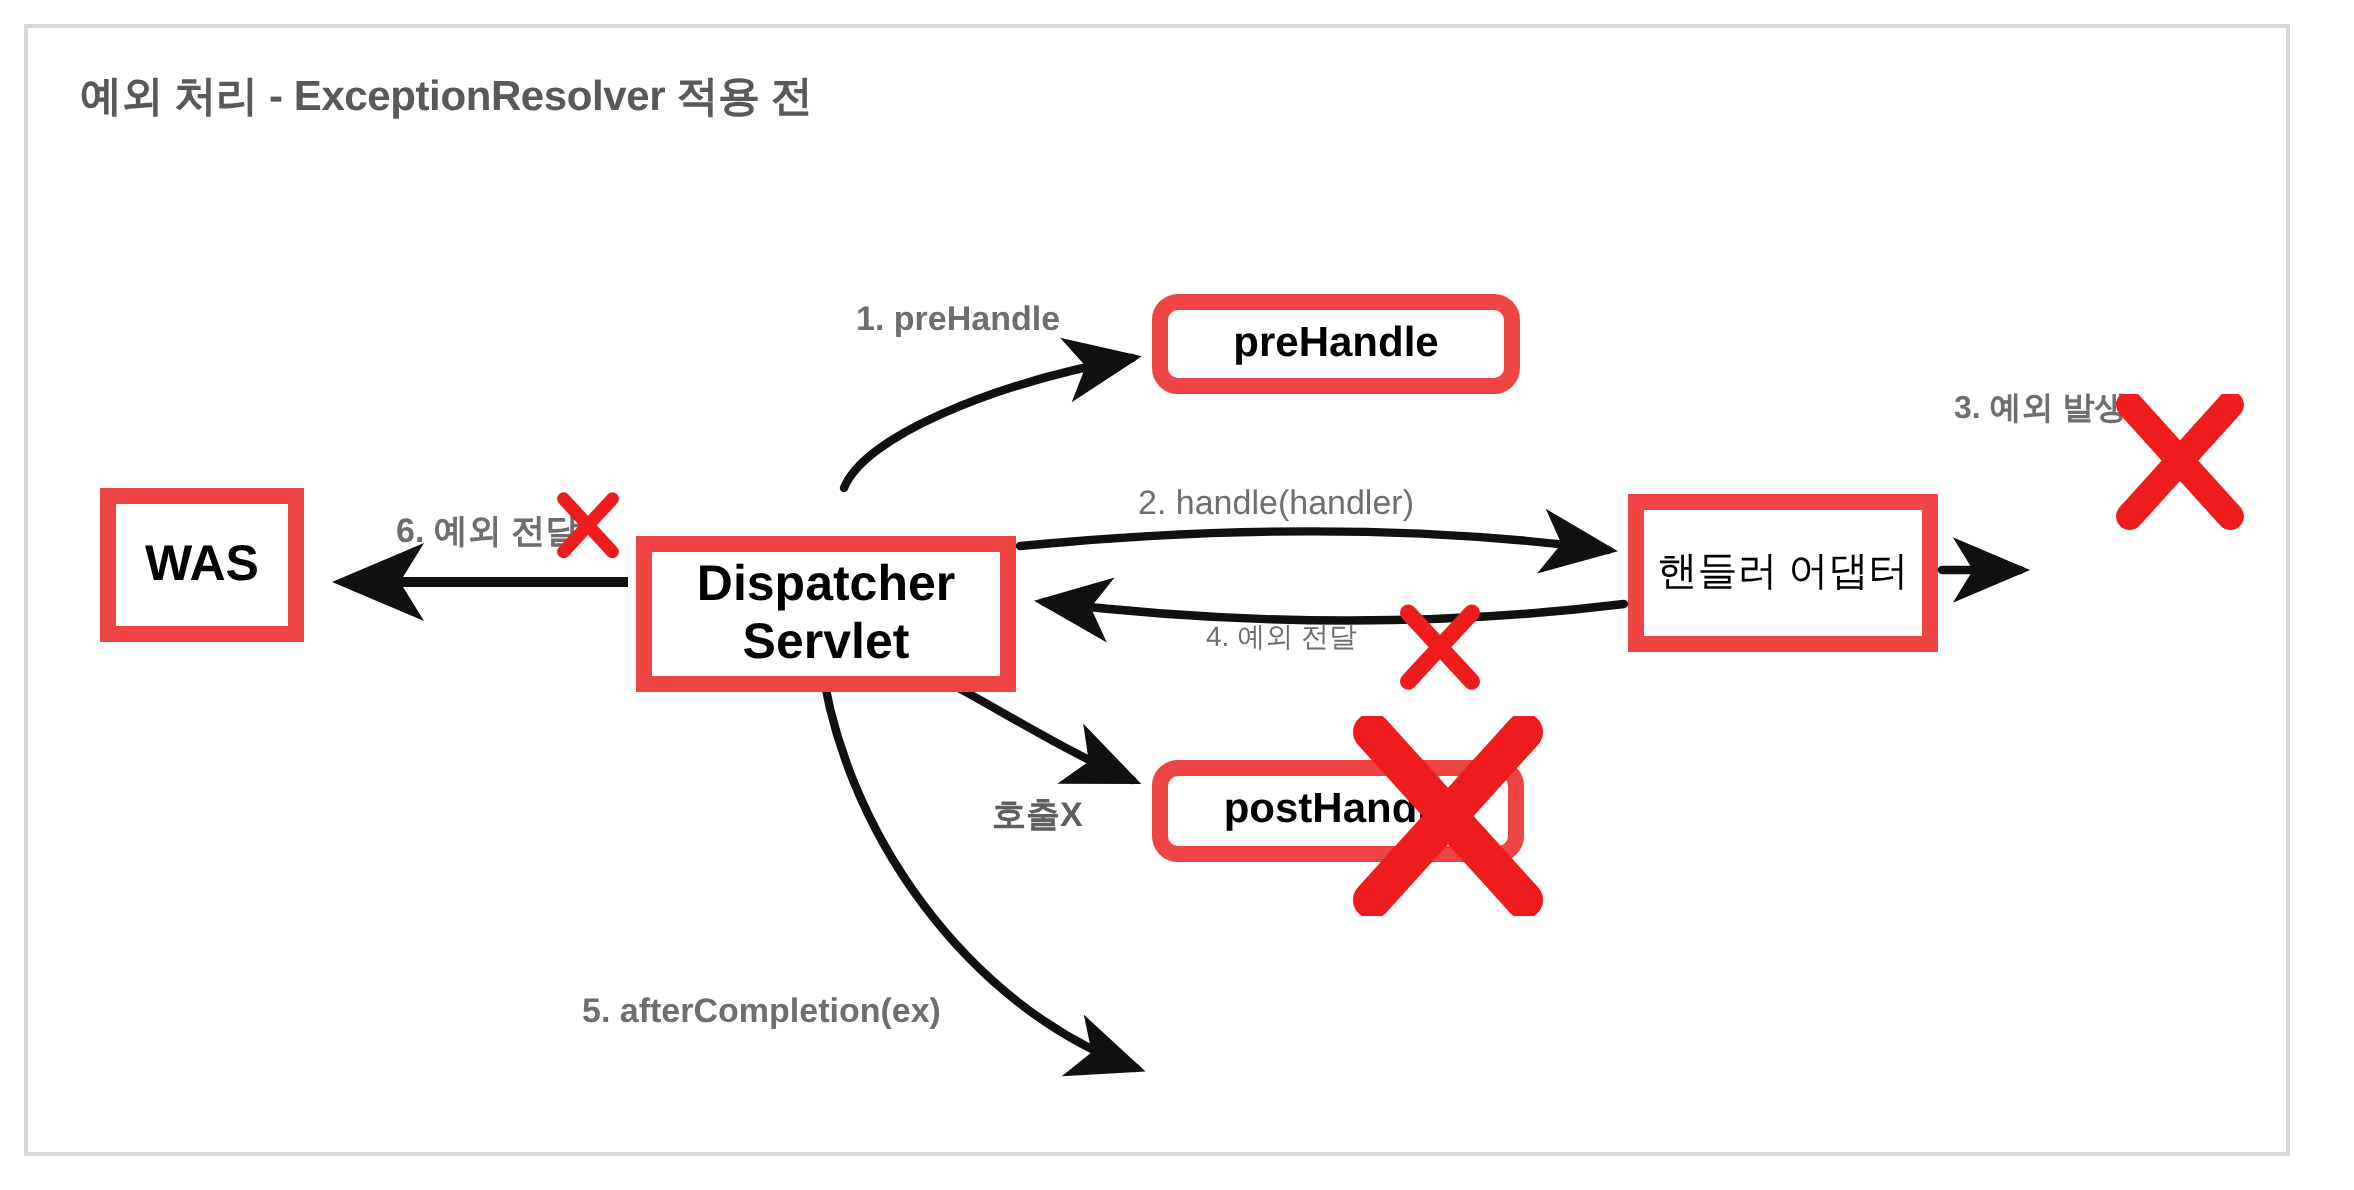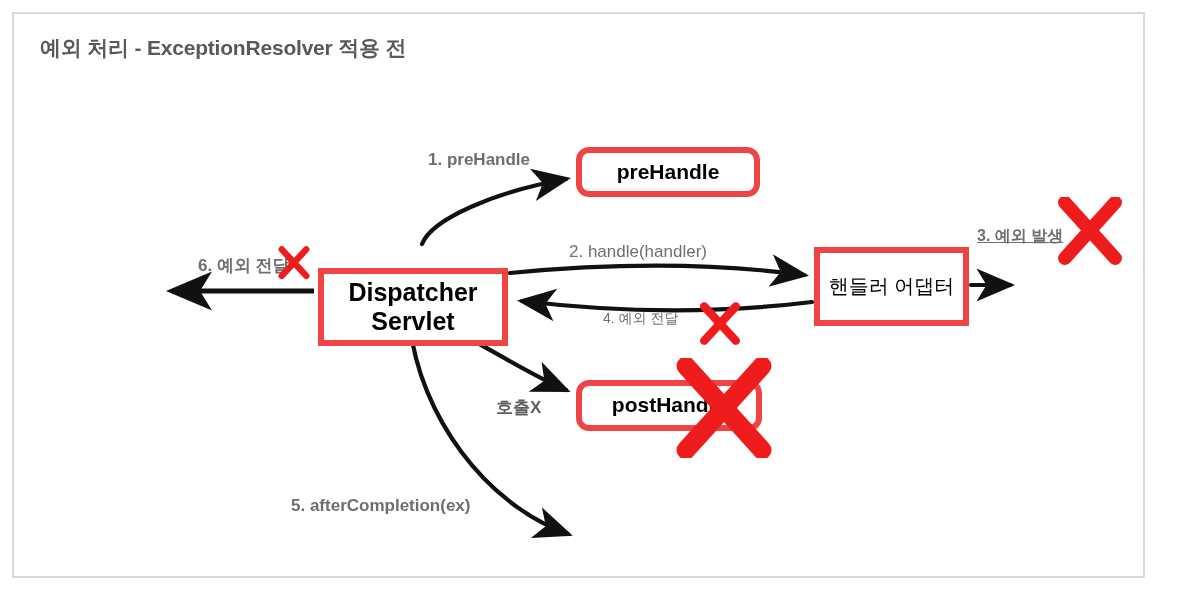--- a/index.html
+++ b/index.html
@@ -36,21 +36,21 @@
     font-weight: bold;
     color: #595959;
     letter-spacing: -0.2px;
     white-space: nowrap;
   }
   
   .node {
     position: absolute;
     box-sizing: border-box;
     background: #ffffff;
-    border: 6px solid #ef4444;
+    border: 8px solid #ef4444;
     display: flex;
     align-items: center;
     justify-content: center;
     text-align: center;
     font-weight: bold;
     color: #000000;
     line-height: 1.18;
     z-index: 3;
   }
   .node.rounded { border-radius: 13px; }
@@ -73,21 +73,21 @@
   }
   
   .lbl {
     position: absolute;
     color: #6e6e6e;
     white-space: nowrap;
     z-index: 4;
   }
   #lbl-1 { left: 414px; top: 136px; font-size: 17px; font-weight: bold; }
   #lbl-2 { left: 555px; top: 228px; font-size: 17px; }
-  #lbl-3 { left: 963px; top: 212px; font-size: 16px; font-weight: bold; text-decoration: underline; }
+  #lbl-3 { left: 963px; top: 180px; font-size: 16px; font-weight: bold; }
   #lbl-4 { left: 589px; top: 296px; font-size: 14px; font-weight: normal; }
   #lbl-5 { left: 277px; top: 470px; font-size: 17px; font-weight: bold; margin-top: 12px; }
   #lbl-6 { left: 184px; top: 240px; font-size: 17px; font-weight: bold; }
   #lbl-call-x { left: 482px; top: 382px; font-size: 17px; font-weight: bold; color: #5f5f5f; }
 
   
   .xmark {
     position: absolute;
     z-index: 6;
     pointer-events: none;
@@ -122,20 +122,23 @@
 
       <path d="M957,271 L996,271" fill="none" stroke="#111111" stroke-width="4.2" stroke-linecap="round" marker-end="url(#ah)"></path>
 
       <path d="M300,277 L158,277" fill="none" stroke="#111111" stroke-width="5" stroke-linecap="butt" marker-end="url(#ah)"></path>
 
       <path d="M430,312 C470,330 510,358 552,376" fill="none" stroke="#111111" stroke-width="4.2" stroke-linecap="round" marker-end="url(#ah)"></path>
 
       <path d="M396,312 C406,400 470,490 554,520" fill="none" stroke="#111111" stroke-width="4.2" stroke-linecap="round" marker-end="url(#ah)"></path>
     </svg>
 
+    <div class="node" id="node-was">
+      <span>WAS</span>
+    </div>
 
     <div class="node" id="node-dispatcher">
       <span>
         <span>Dispatcher</span><br>
         <span>Servlet</span>
       </span>
     </div>
 
     <div class="node rounded" id="node-prehandle">
       <span>preHandle</span>

